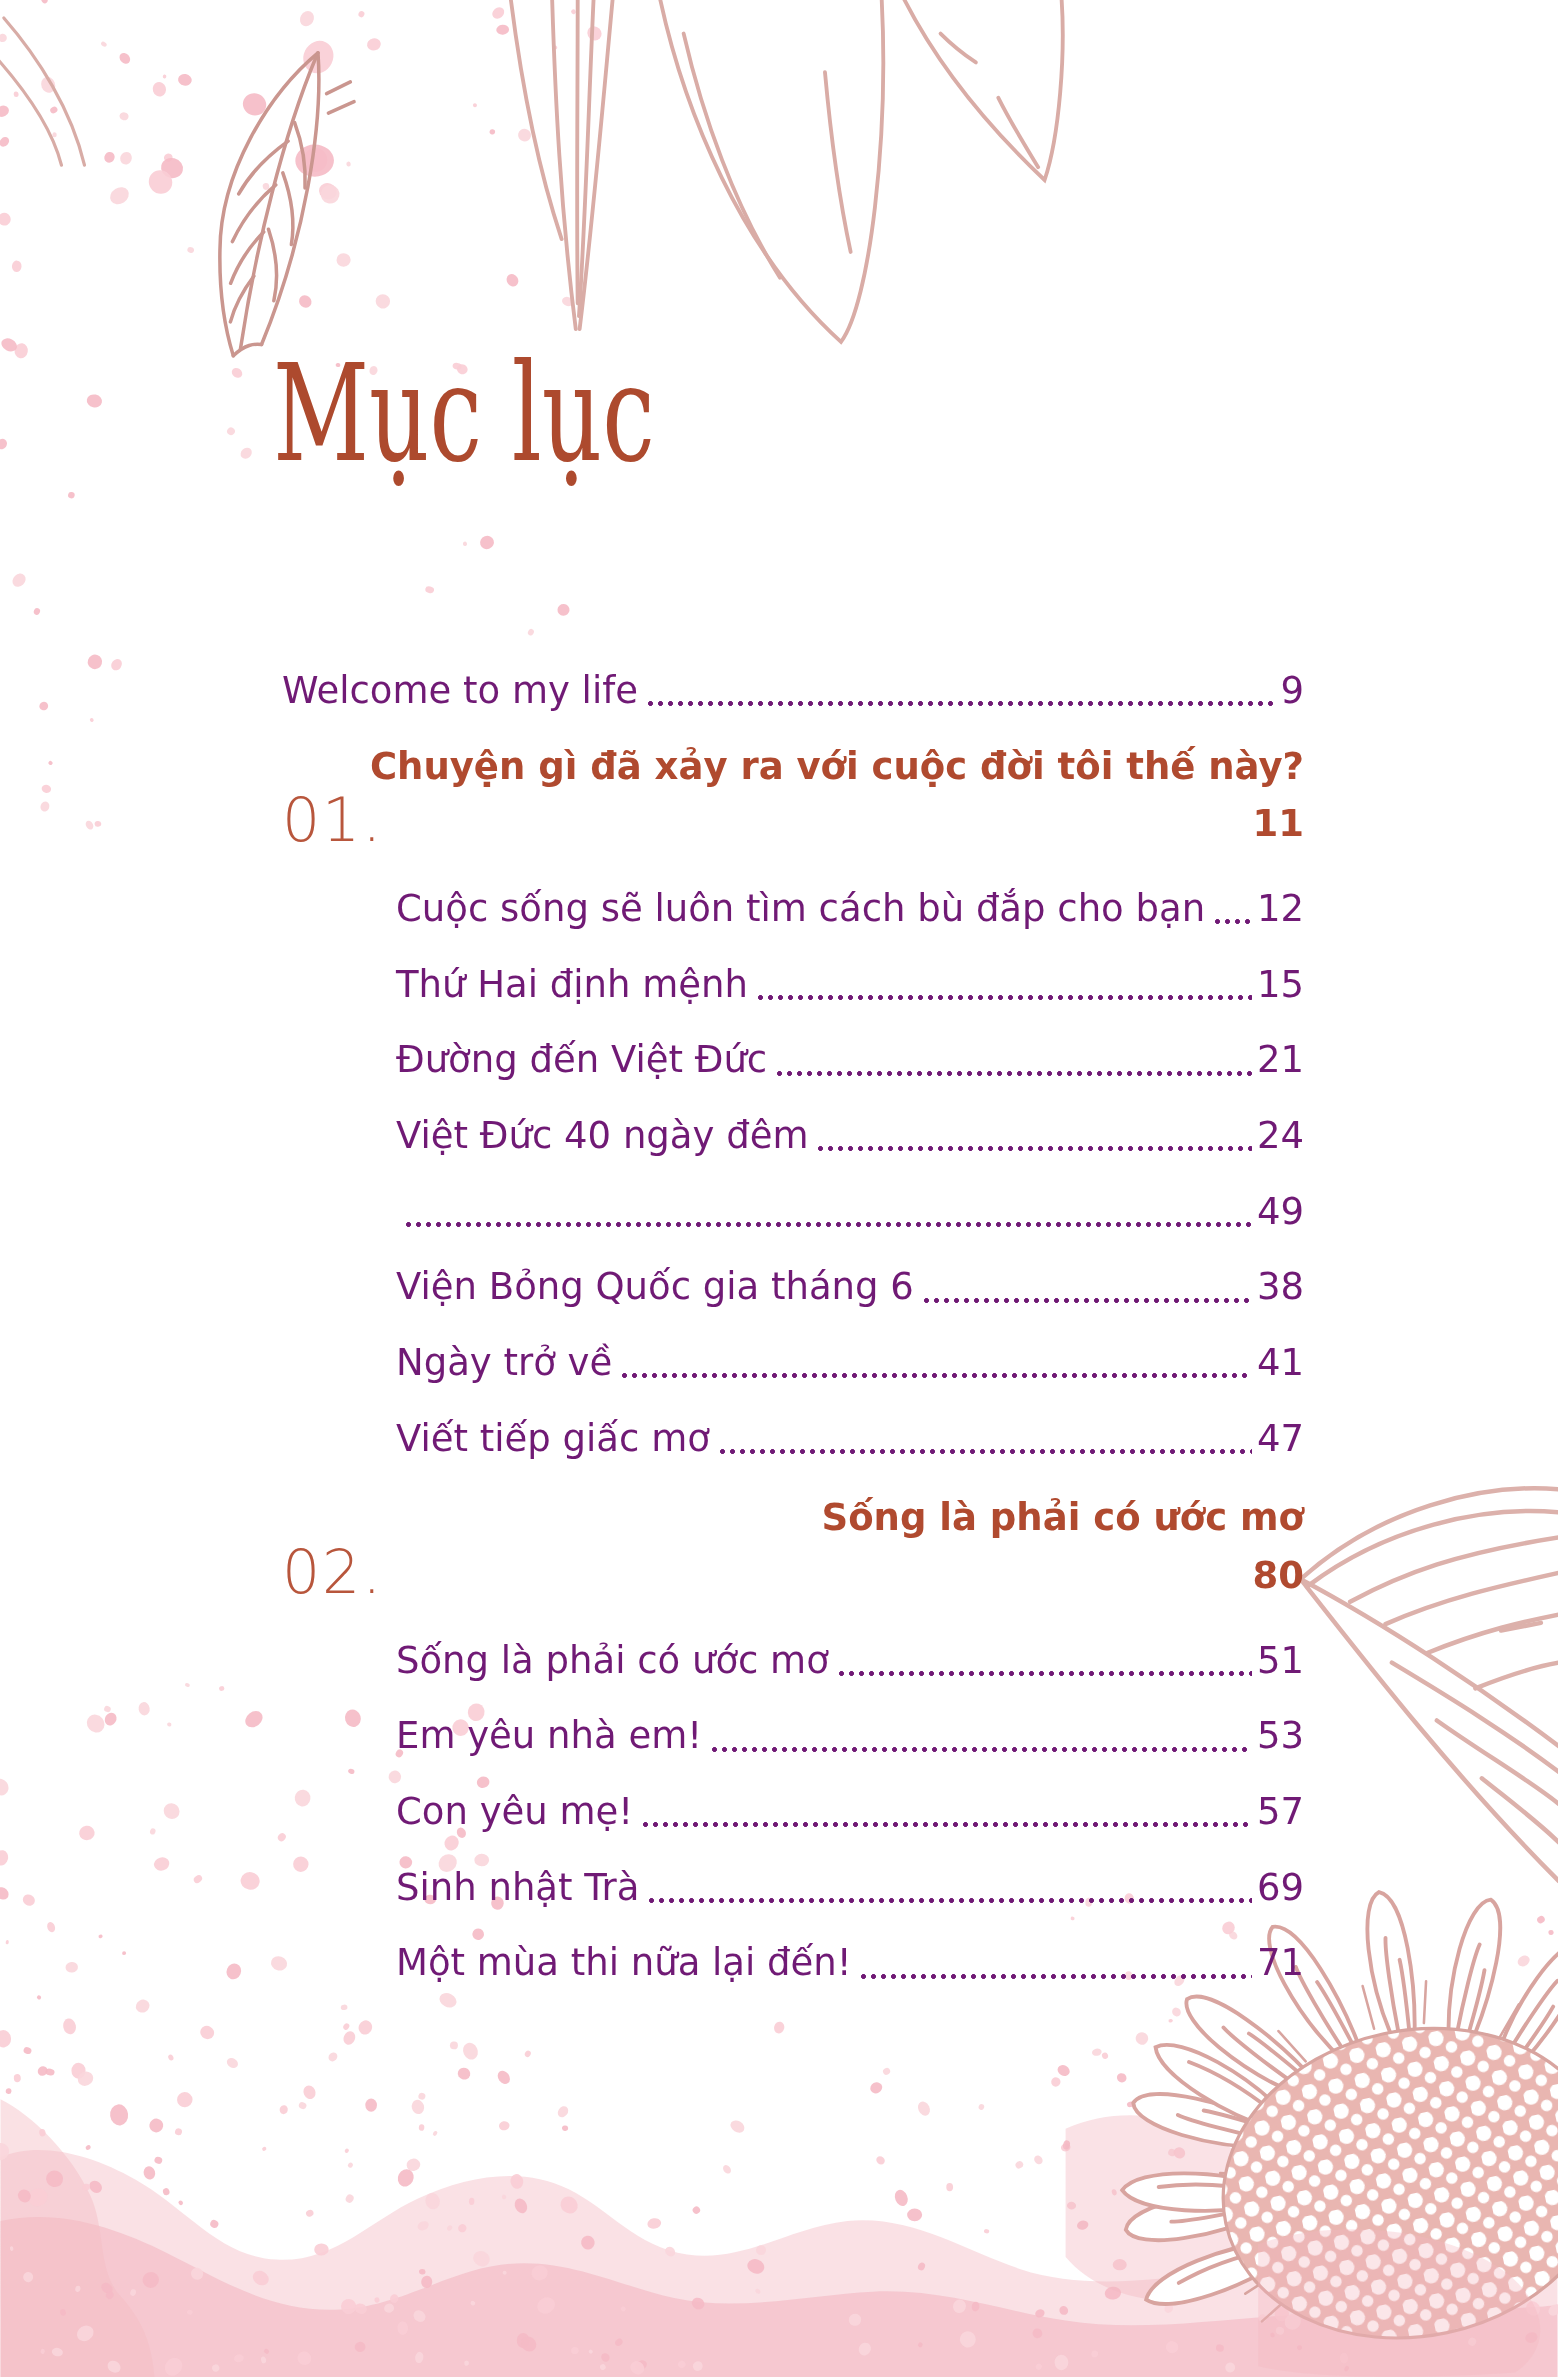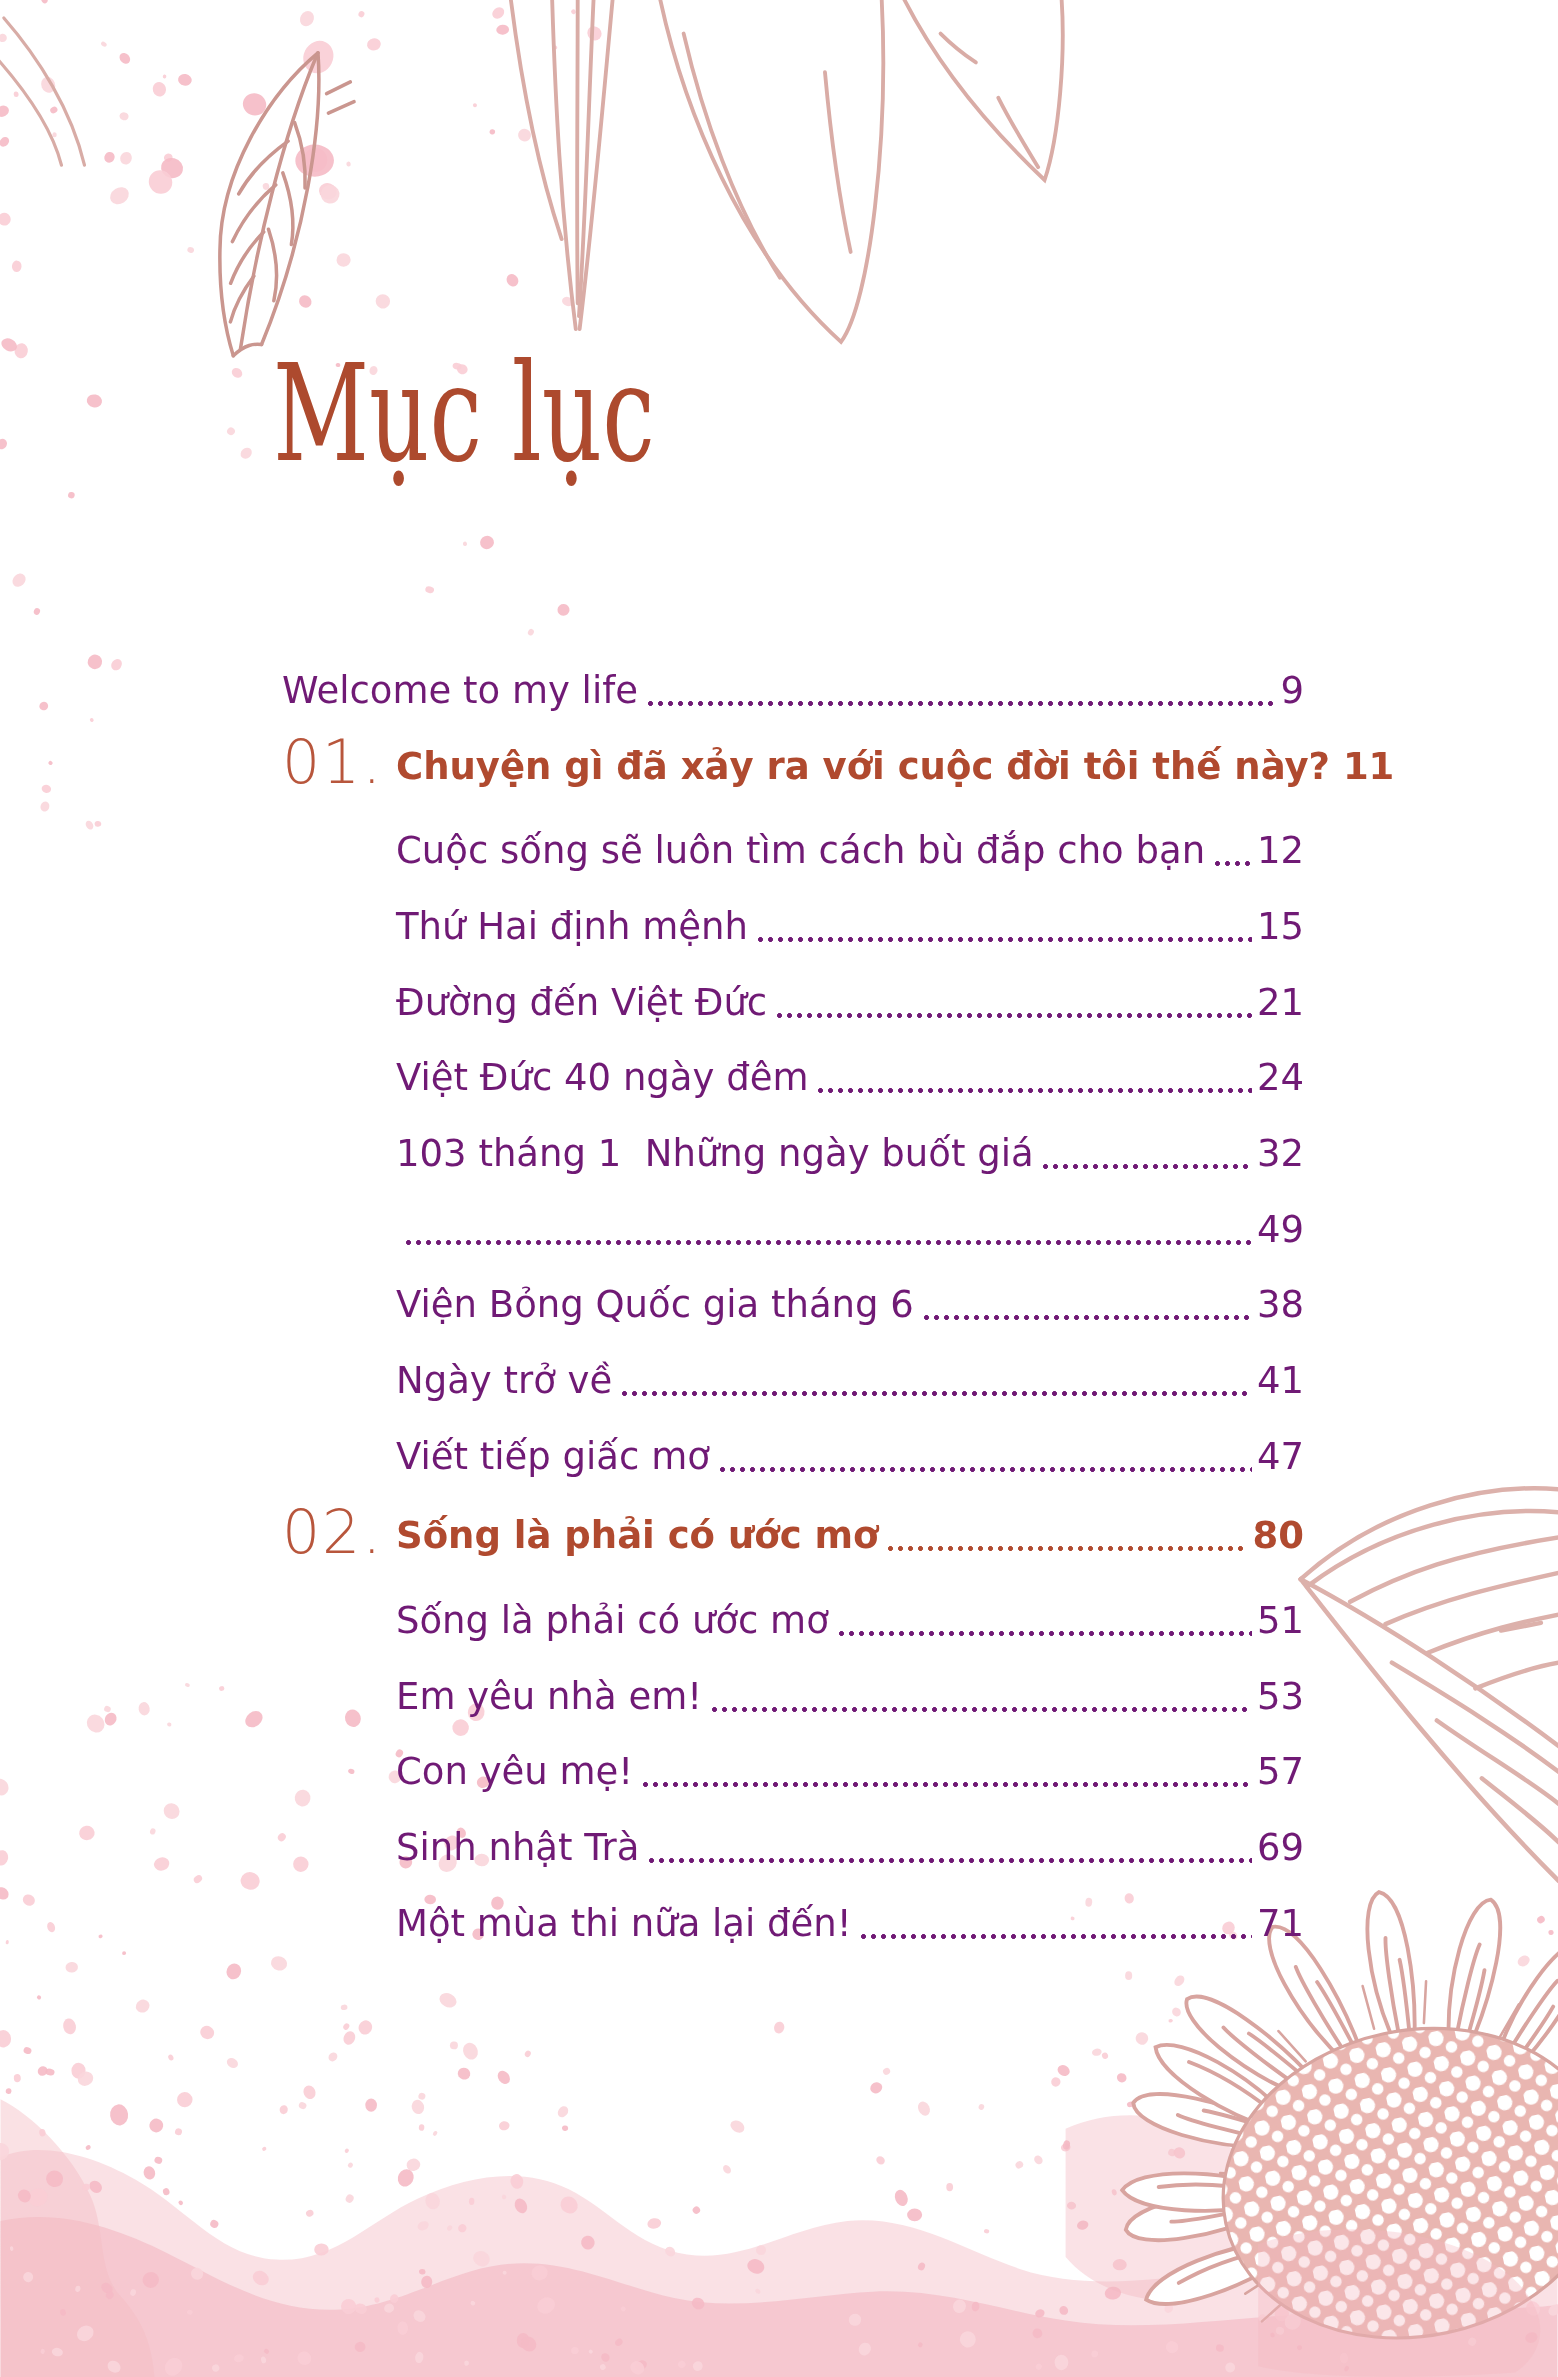--- a/index.html
+++ b/index.html
@@ -30,21 +30,21 @@
   .dots{
     flex:1 1 auto;height:9px;margin:0 5.1px 4.5px 7.7px;
     background-image:radial-gradient(circle at 4.5px 4.5px, currentColor 2.2px, transparent 2.5px);
     background-size:10px 9px;background-repeat:repeat-x;
   }
   .pg{flex:0 0 auto;}
   .entry{padding-left:114px;}
   .section-head{
     position:relative;padding-left:114px;
     font-weight:bold;color:#b04a2f;
-    margin-top:22px;margin-bottom:41px;
+    margin-top:22px;margin-bottom:41px;flex-direction:column;
   }
   .section-head .dots{margin-bottom:5.1px;}
   .sec-num{
     position:absolute;left:0;bottom:-3.9px;
     font-size:60px;line-height:1;font-weight:300;letter-spacing:1.9px;
     color:#b8563c;
   }
   .sec2{margin-top:36px;}
   svg{display:block;}
 </style>
@@ -562,25 +562,20 @@
     <span class="label">Đường đến Việt Đức</span>
     <span class="dots"></span>
     <span class="pg">21</span>
   </div>
   <div class="toc-row entry">
     <span class="label">Việt Đức 40 ngày đêm</span>
     <span class="dots"></span>
     <span class="pg">24</span>
   </div>
   <div class="toc-row entry">
-    <span class="label">103 tháng 1&nbsp; Những ngày buốt giá</span>
-    <span class="dots"></span>
-    <span class="pg">32</span>
-  </div>
-  <div class="toc-row entry">
     <span class="dots"></span>
     <span class="pg">49</span>
   </div>
   <div class="toc-row entry">
     <span class="label">Viện Bỏng Quốc gia tháng 6</span>
     <span class="dots"></span>
     <span class="pg">38</span>
   </div>
   <div class="toc-row entry">
     <span class="label">Ngày trở về</span>

